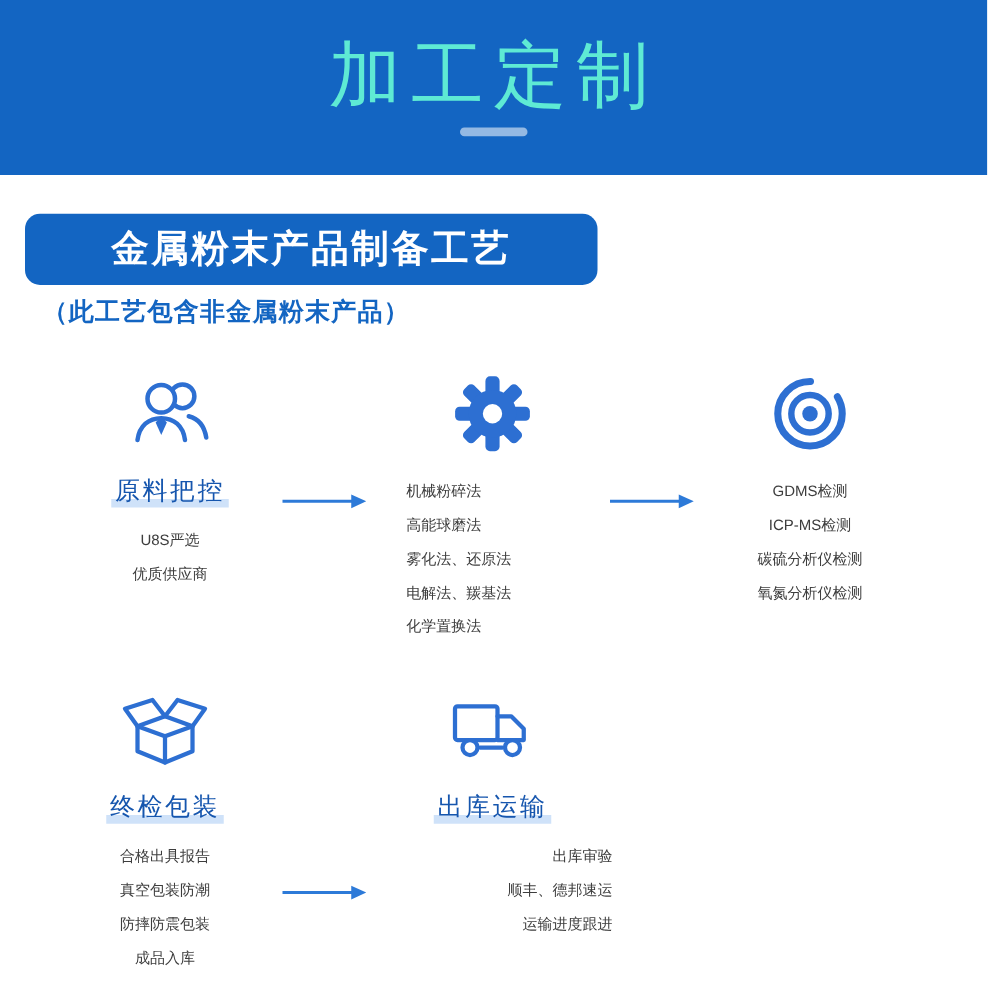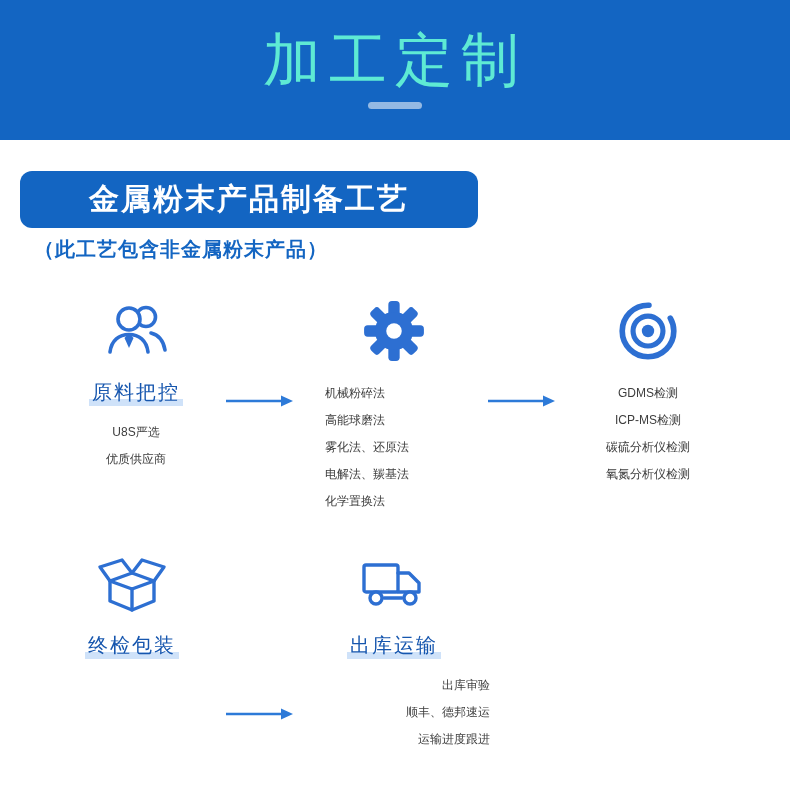--- a/index.html
+++ b/index.html
@@ -170,20 +170,26 @@
           <path d="M36 21 L58 29 L68 15 L46 8 Z"></path>
           <path d="M14 29 L36 37 L58 29"></path>
           <path d="M14 29 L14 49 L36 58 L58 49 L58 29"></path>
           <path d="M36 37 L36 58"></path>
         </g>
       </svg>
     </div>
     <div class="step-title">
       <span>终检包装</span>
     </div>
+    <ul class="items center">
+      <li>合格出具报告</li>
+      <li>真空包装防潮</li>
+      <li>防摔防震包装</li>
+      <li>成品入库</li>
+    </ul>
   </div>
 
   <div class="step s5">
     <div class="icon">
       <svg width="68" height="56" viewBox="0 0 68 56">
         <g fill="none" stroke="#2d6fd2" stroke-width="3.4" stroke-linejoin="round" stroke-linecap="round">
           <rect x="4" y="9" width="34" height="27" rx="2"></rect>
           <path d="M38 17 h11 l10 10 v9 h-21"></path>
           <circle cx="16" cy="42" r="6" fill="#ffffff"></circle>
           <circle cx="50" cy="42" r="6" fill="#ffffff"></circle>

